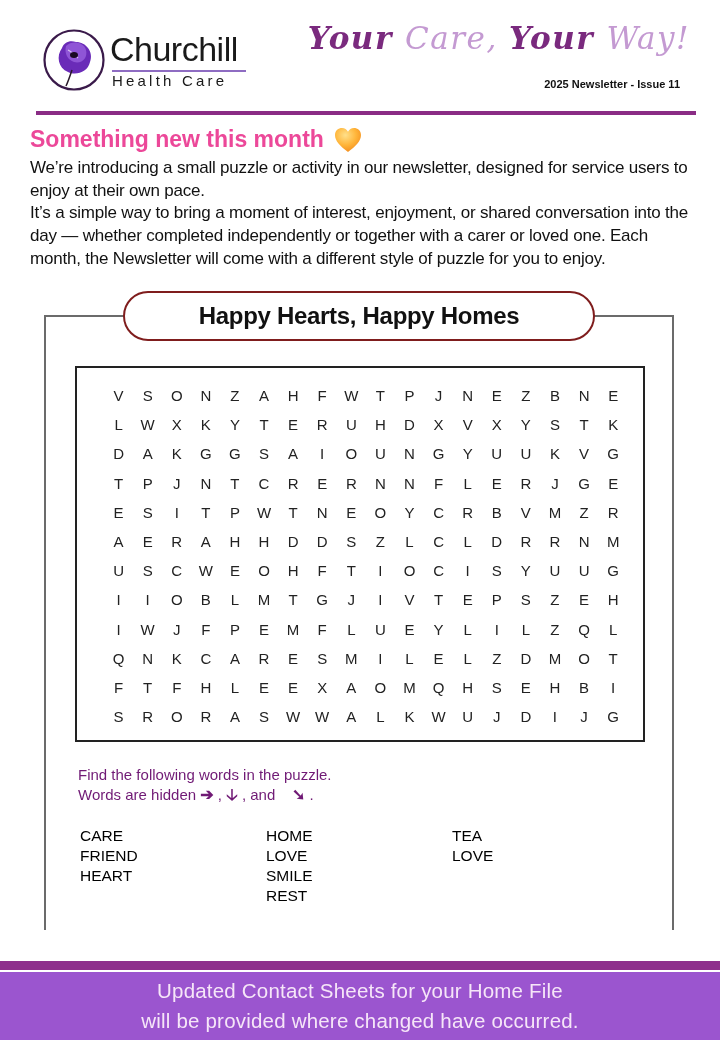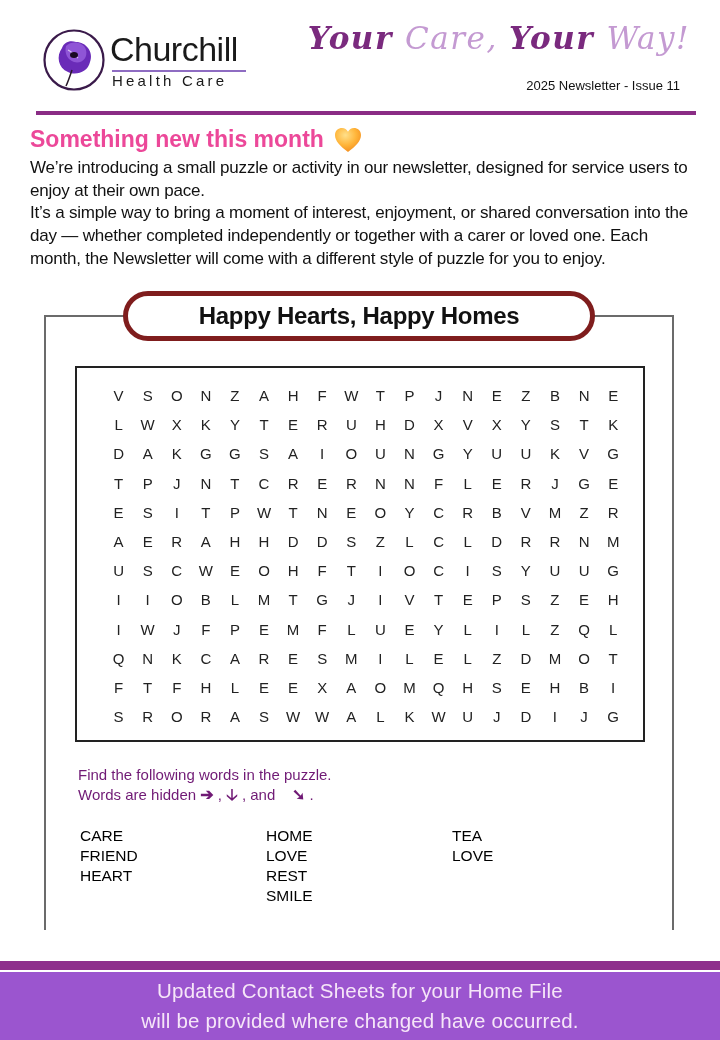--- a/index.html
+++ b/index.html
@@ -10,33 +10,33 @@
     .logo { position: absolute; left: 42px; top: 26px; width: 220px; height: 68px; }
     .logo-mark { position: absolute; left: 0; top: 2px; width: 64px; height: 64px; }
     .logo-name { position: absolute; left: 68px; top: 4px; font-family: "Liberation Sans", sans-serif; font-size: 34px; color: #1a1a1a; letter-spacing: -0.5px; }
     .logo-rule { position: absolute; left: 70px; top: 44px; width: 134px; height: 2px; background: #8e6cc2; }
     .logo-sub { position: absolute; left: 70px; top: 46px; font-size: 15px; letter-spacing: 3.2px; color: #1a1a1a; }
 
     .tagline { position: absolute; right: 30px; top: 20px; font-family: "DejaVu Serif", serif; font-style: italic; font-size: 31px; font-weight: bold; letter-spacing: 1.5px; }
     .tagline .dark { color: #7a2a7e; }
     .tagline .light { color: #c49ad2; font-weight: normal; }
 
-    .issue { position: absolute; right: 40px; top: 78px; font-size: 13px; font-weight: normal; color: #111; }
+    .issue { position: absolute; right: 40px; top: 78px; font-size: 11px; font-weight: bold; color: #111; }
 
     .header-rule { position: absolute; left: 36px; top: 111px; width: 660px; height: 4px; background: #8a2c85; }
 
     
     .section-title { position: absolute; left: 30px; top: 126px; font-size: 23px; font-weight: bold; color: #ec4899; display: flex; align-items: center; gap: 10px; }
     .heart-icon { width: 28px; height: 26px; display: inline-block; }
     .intro { position: absolute; left: 30px; top: 157px; width: 670px; font-size: 17px; line-height: 22.7px; color: #111; font-family: "Liberation Sans", sans-serif; letter-spacing: -0.2px; }
     .intro p { margin: 0; }
 
     
     .frame { position: absolute; left: 44px; top: 315px; width: 630px; height: 615px; border-left: 2px solid #6b6b6b; border-right: 2px solid #6b6b6b; border-top: 2px solid #6b6b6b; }
-    .puzzle-title { position: absolute; left: 123px; top: 291px; width: 472px; height: 50px; background: #fff; border: 5px solid #7f1d1d; border-radius: 25px; display: flex; align-items: center; justify-content: center; font-size: 24px; font-weight: bold; color: #111; letter-spacing: -0.3px; }
+    .puzzle-title { position: absolute; left: 123px; top: 291px; width: 472px; height: 50px; background: #fff; border: 2px solid #7f1d1d; border-radius: 25px; display: flex; align-items: center; justify-content: center; font-size: 24px; font-weight: bold; color: #111; letter-spacing: -0.3px; }
 
     .grid-box { position: absolute; left: 75px; top: 366px; width: 570px; height: 376px; border: 2.5px solid #222; background: #fff; }
     .grid { position: absolute; left: 104px; top: 381px; width: 524px; }
     .grid-row { display: flex; height: 29.2px; align-items: center; }
     .grid-cell { width: 29.1px; text-align: center; font-size: 15px; color: #222; letter-spacing: 0; }
 
     .instr { position: absolute; left: 78px; top: 765px; font-size: 15px; line-height: 20px; color: #701a75; }
     .instr .arrow { font-weight: bold; font-size: 16px; }
 
     .words { position: absolute; left: 80px; top: 826px; display: grid; grid-template-columns: 186px 186px 120px; font-size: 15.5px; line-height: 20px; color: #000000; }
@@ -346,22 +346,22 @@
 
 <div class="words" id="words">
     <div class="word-col">
       <span>CARE</span>
       <span>FRIEND</span>
       <span>HEART</span>
     </div>
     <div class="word-col">
       <span>HOME</span>
       <span>LOVE</span>
+      <span>SMILE</span>
       <span>REST</span>
-      <span>SMILE</span>
     </div>
     <div class="word-col">
       <span>TEA</span>
       <span>LOVE</span>
     </div>
   </div>
 
 <div class="footer-band1"></div>
 <div class="footer-band2">
   <div class="footer-line">Updated Contact Sheets for your Home File</div>

